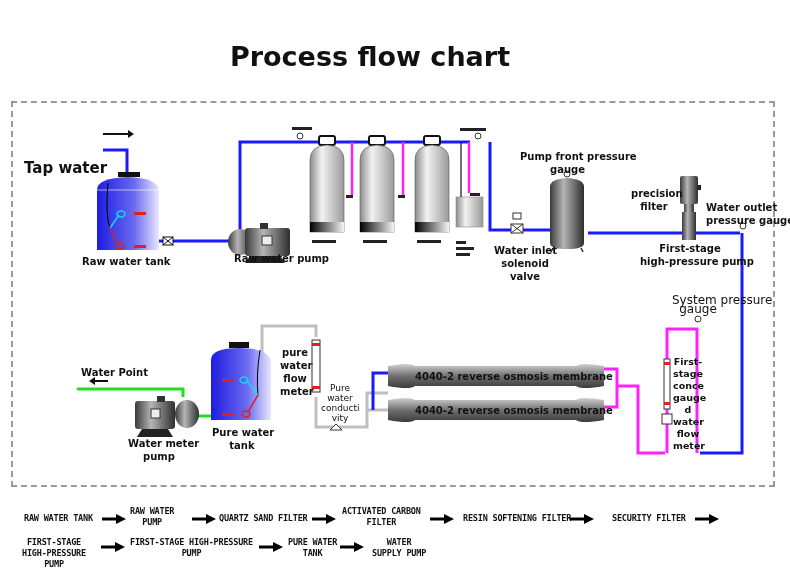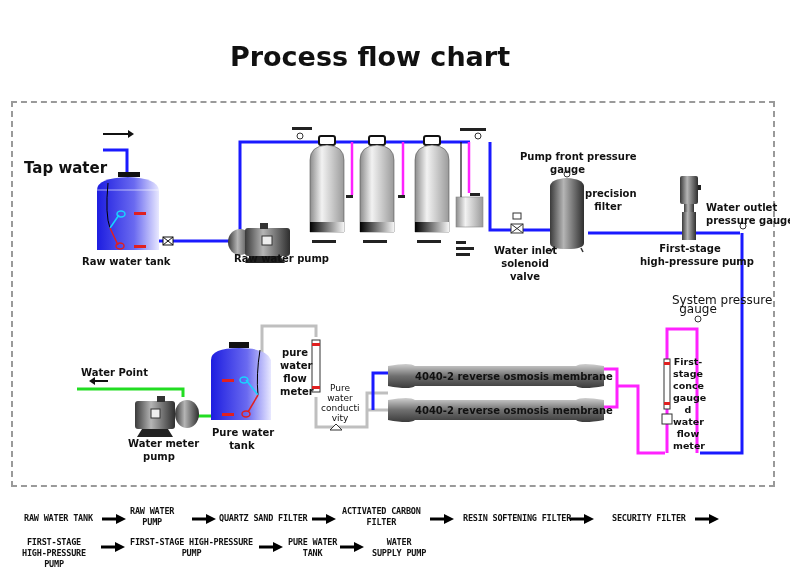--- a/index.html
+++ b/index.html
@@ -218,21 +218,21 @@
 
 <div class="lbl" style="left:494px;top:244px;width:62px;">
   <div>Water inlet</div>
   <div>solenoid</div>
   <div>valve</div>
 </div>
 <div class="lbl" style="left:520px;top:150px;width:95px;">
   <div>Pump front pressure</div>
   <div>gauge</div>
 </div>
-<div class="lbl" style="left:585px;top:187px;width:46px;">
+<div class="lbl" style="left:585px;top:187px;width:46px;padding-left:46px;">
   <div>precision</div>
   <div>filter</div>
 </div>
 <div class="lbl" style="left:640px;top:242px;width:100px;">
   <div>First-stage</div>
   <div>high-pressure pump</div>
 </div>
 <div class="lbl" style="left:706px;top:201px;width:66px;">
   <div>Water outlet</div>
   <div>pressure gauge</div>

